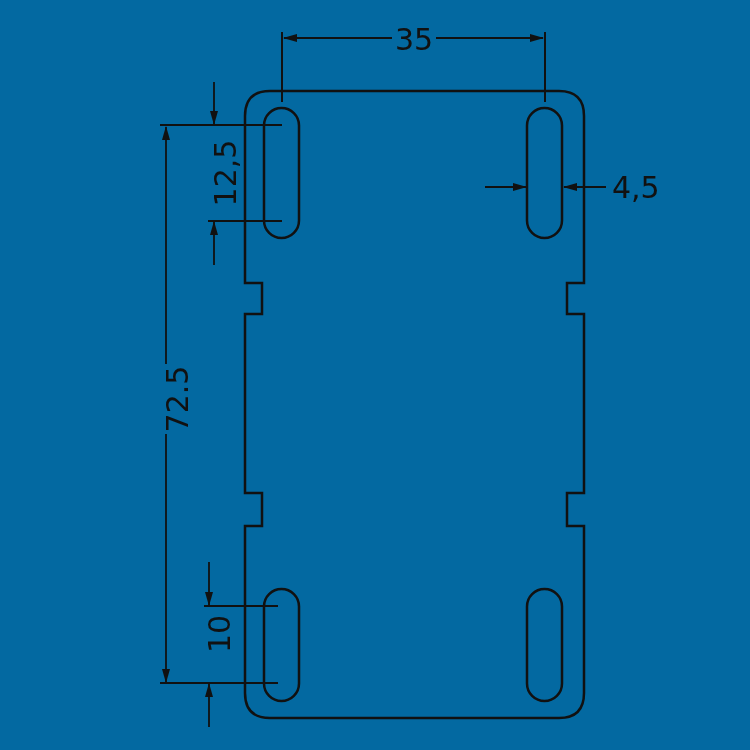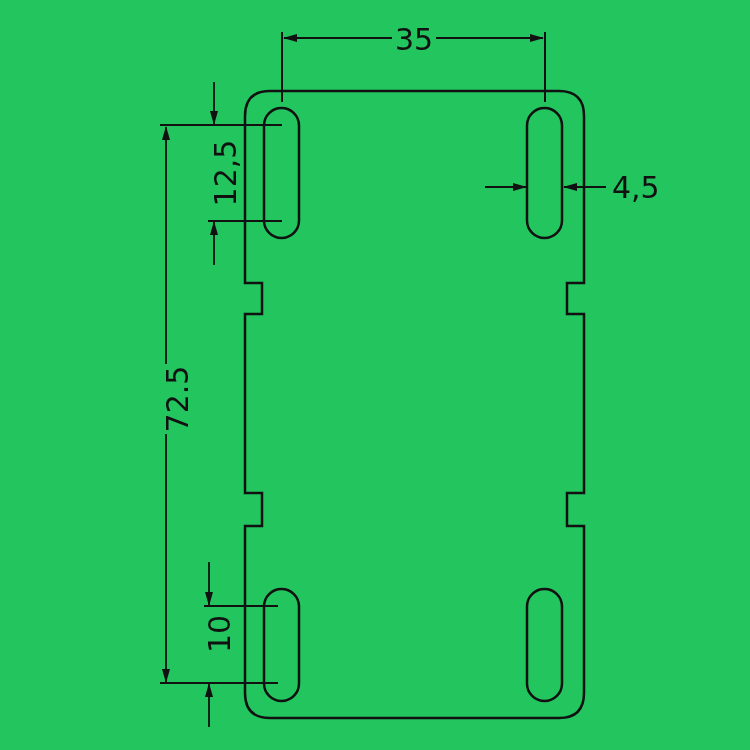--- a/index.html
+++ b/index.html
@@ -1,16 +1,16 @@
 <!DOCTYPE html>
 <html><head>
 <meta charset="utf-8">
 <style>
   html,body{margin:0;padding:0;background:#ffffff;}
-  #stage{position:relative;width:750px;height:750px;background:#22c55e;overflow:hidden;}
+  #stage{position:relative;width:750px;height:750px;background:#0369a1;overflow:hidden;}
   svg{position:absolute;left:0;top:0;}
   .dimtext{font-family:"DejaVu Sans",sans-serif;font-size:30px;fill:#111;}
 </style>
 </head>
 <body>
 
 <div id="stage">
 <svg width="750" height="750" viewBox="0 0 750 750">
   <defs>
     <marker id="arr" markerWidth="14" markerHeight="8" refX="13" refY="4" orient="auto" markerUnits="userSpaceOnUse">

